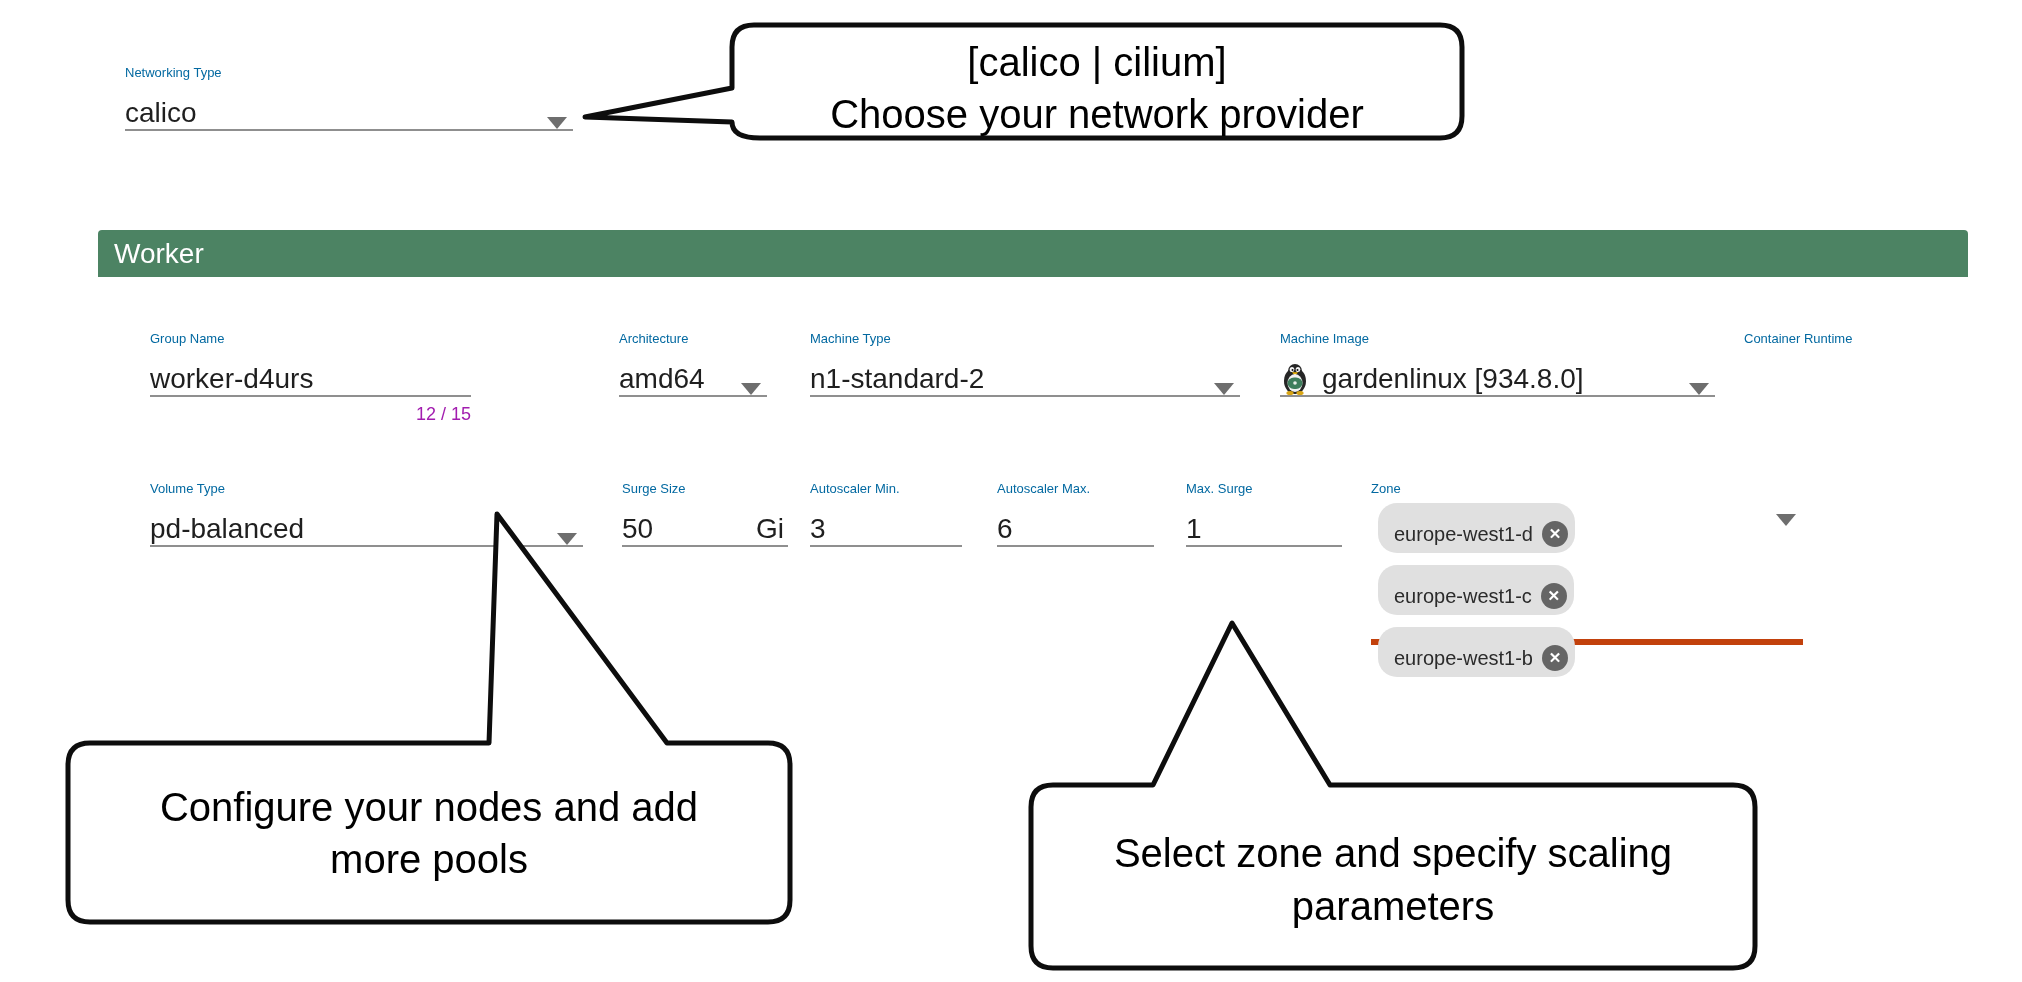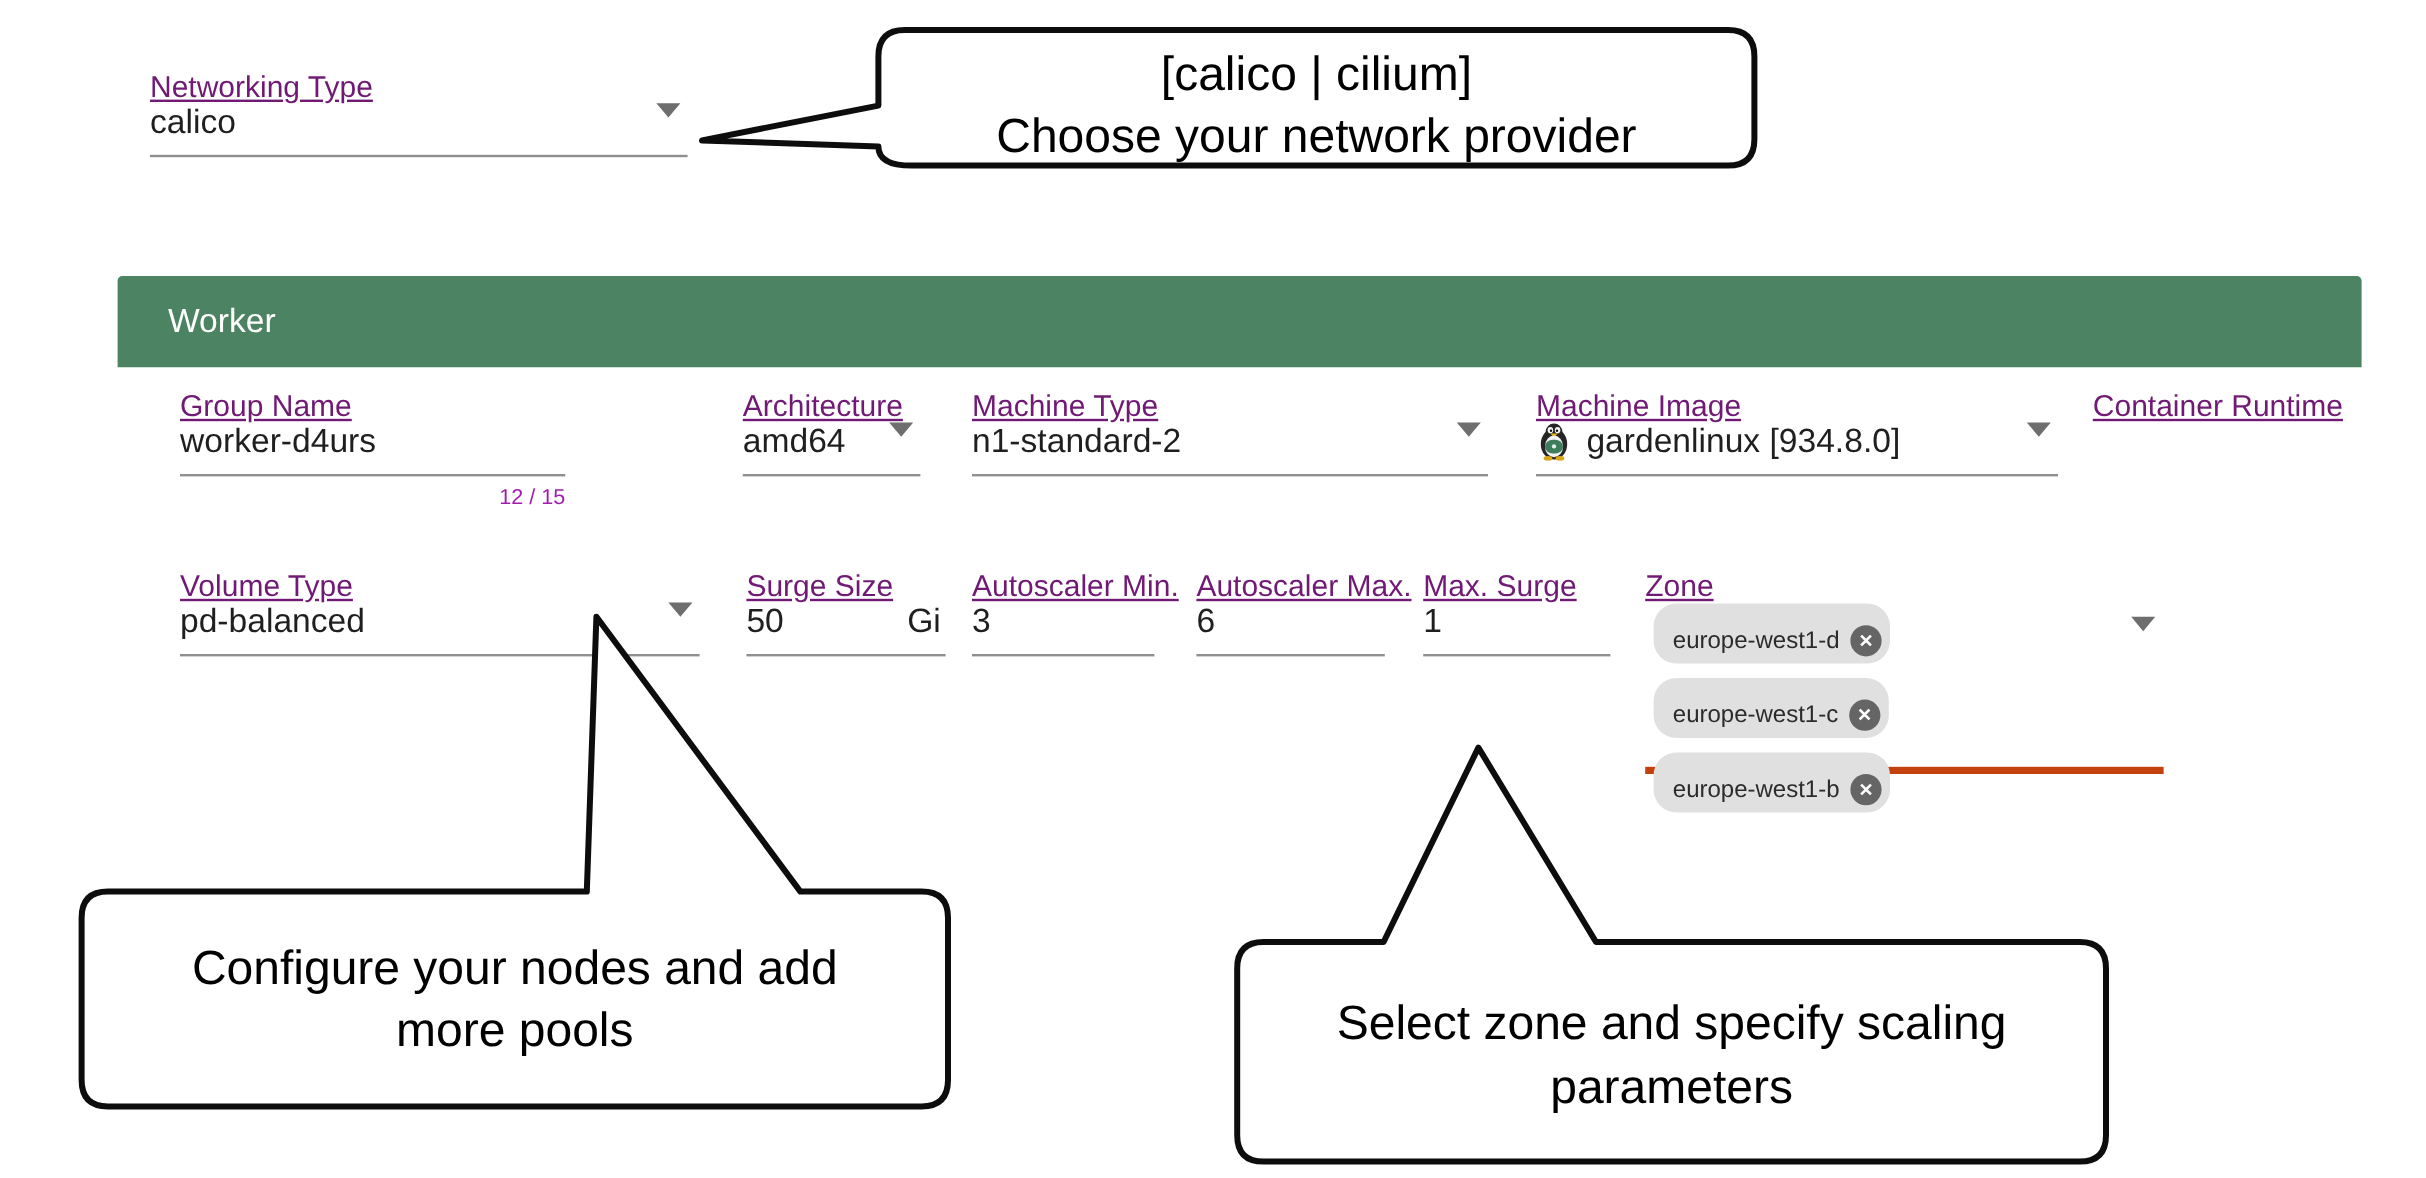--- a/index.html
+++ b/index.html
@@ -5,44 +5,43 @@
   html,body { margin:0; padding:0; background:#ffffff; }
   .screen {
     position:relative; width:2022px; height:982px; overflow:hidden;
     background:#ffffff; font-family:"Liberation Sans", sans-serif;
     color:#1f1f1f;
   }
 
   
   .field { position:absolute; }
   .flabel {
-    font-size:25px; line-height:26px; height:26px; color:#701a75;
+    font-size:13px; line-height:26px; height:26px; color:#0369a1;
     white-space:nowrap;
-    text-decoration:underline;
   }
   .fvalue {
-    display:flex; align-items:flex-start; height:43px;
+    display:flex; align-items:flex-end; height:43px;
     border-bottom:2px solid #8f8f8f;
     font-size:28px; color:#1f1f1f; white-space:nowrap;
   }
   .caret {
     width:0; height:0; margin-left:auto; margin-right:6px;
     border-left:10px solid transparent; border-right:10px solid transparent;
     border-top:12px solid #6e6e6e;
   }
   .counter {
     position:absolute; text-align:right; font-size:18px; color:#a21caf;
   }
   .suffix { margin-left:auto; margin-right:4px; }
 
   
   .worker-bar {
-    position:absolute; left:98px; top:230px; width:1870px; height:76px;
+    position:absolute; left:98px; top:230px; width:1870px; height:47px;
     background:#4c8363; border-radius:4px 4px 0 0;
-    display:flex; align-items:center; padding-left:42px; box-sizing:border-box;
+    display:flex; align-items:center; padding-left:16px; box-sizing:border-box;
     color:#ffffff; font-size:28px;
   }
 
   
   .zone-field { position:absolute; left:1371px; top:476px; width:432px; height:169px;
     border-bottom:6px solid #c2410c; box-sizing:border-box; }
   .chips { position:absolute; left:7px; top:27px; }
   .chip {
     display:flex; align-items:center; width:fit-content;
     height:38px; margin-bottom:12px; padding:12px 7px 0 16px;

